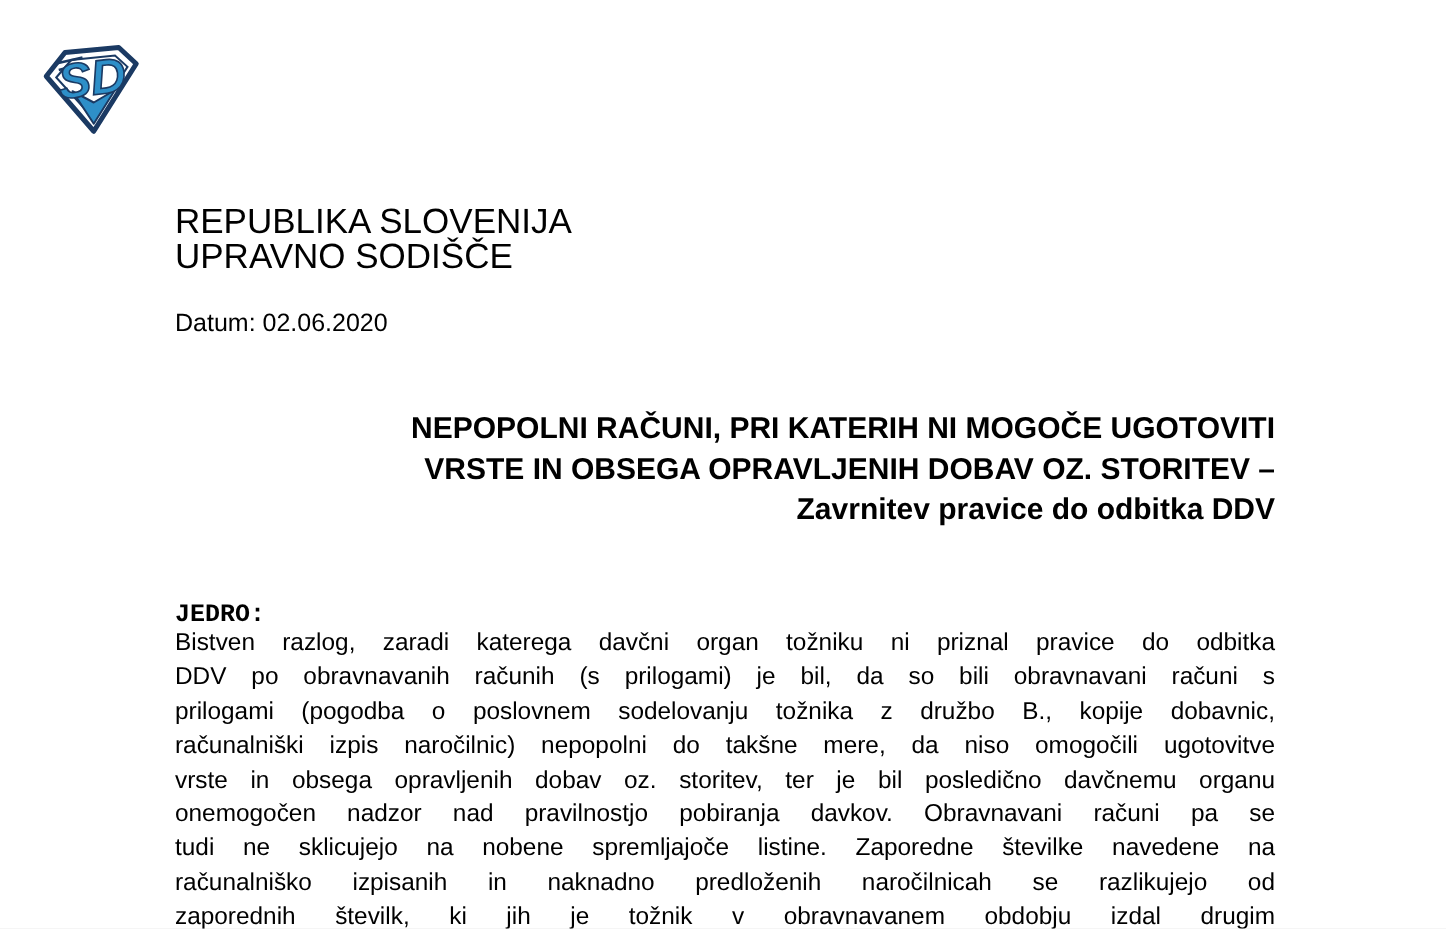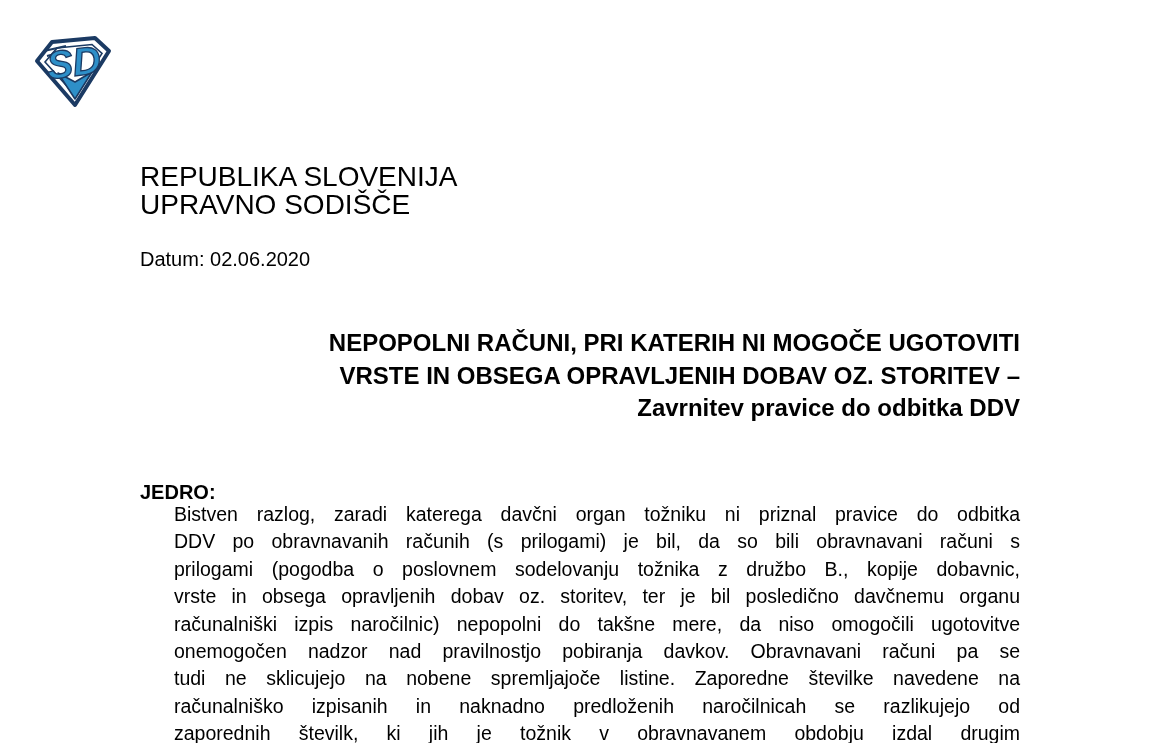--- a/index.html
+++ b/index.html
@@ -45,34 +45,34 @@
     line-height: 32.5px;
     text-align: right;
   }
   .jedro-heading {
     position: absolute;
     left: 140px;
     top: 479px;
     font-size: 20px;
     font-weight: bold;
     line-height: 27px;
+    font-family: Liberation Mono, monospace;
   }
   .jedro-body {
     position: absolute;
     left: 140px;
     top: 501px;
     width: 880px;
     font-size: 19.5px;
     line-height: 27.4px;
   }
   .jline {
     text-align: justify;
     text-align-last: justify;
     white-space: normal;
-    margin-left: 34px;
   }
 </style>
 </head>
 <body>
 
 <div class="page">
 
   <svg class="logo" viewBox="0 0 82 74" aria-hidden="true">
 
     <path d="M5,26 L20,7 L63,3 L77,16 L43,70 Z" fill="#ffffff" stroke="#1b3a63" stroke-width="4" stroke-linejoin="round"></path>
@@ -100,21 +100,21 @@
     <div>VRSTE IN OBSEGA OPRAVLJENIH DOBAV OZ. STORITEV –</div>
     <div>Zavrnitev pravice do odbitka DDV</div>
   </div>
 
   <div class="jedro-heading">JEDRO:</div>
 
   <div class="jedro-body">
     <div class="jline">Bistven razlog, zaradi katerega davčni organ tožniku ni priznal pravice do odbitka</div>
     <div class="jline">DDV po obravnavanih računih (s prilogami) je bil, da so bili obravnavani računi s</div>
     <div class="jline">prilogami (pogodba o poslovnem sodelovanju tožnika z družbo B., kopije dobavnic,</div>
+    <div class="jline">računalniški izpis naročilnic) nepopolni do takšne mere, da niso omogočili ugotovitve</div>
     <div class="jline">vrste in obsega opravljenih dobav oz. storitev, ter je bil posledično davčnemu organu</div>
-    <div class="jline">računalniški izpis naročilnic) nepopolni do takšne mere, da niso omogočili ugotovitve</div>
     <div class="jline">onemogočen nadzor nad pravilnostjo pobiranja davkov. Obravnavani računi pa se</div>
     <div class="jline">tudi ne sklicujejo na nobene spremljajoče listine. Zaporedne številke navedene na</div>
     <div class="jline">računalniško izpisanih in naknadno predloženih naročilnicah se razlikujejo od</div>
     <div class="jline">zaporednih številk, ki jih je tožnik v obravnavanem obdobju izdal drugim</div>
   </div>
 
 </div>
 
 </body></html>

